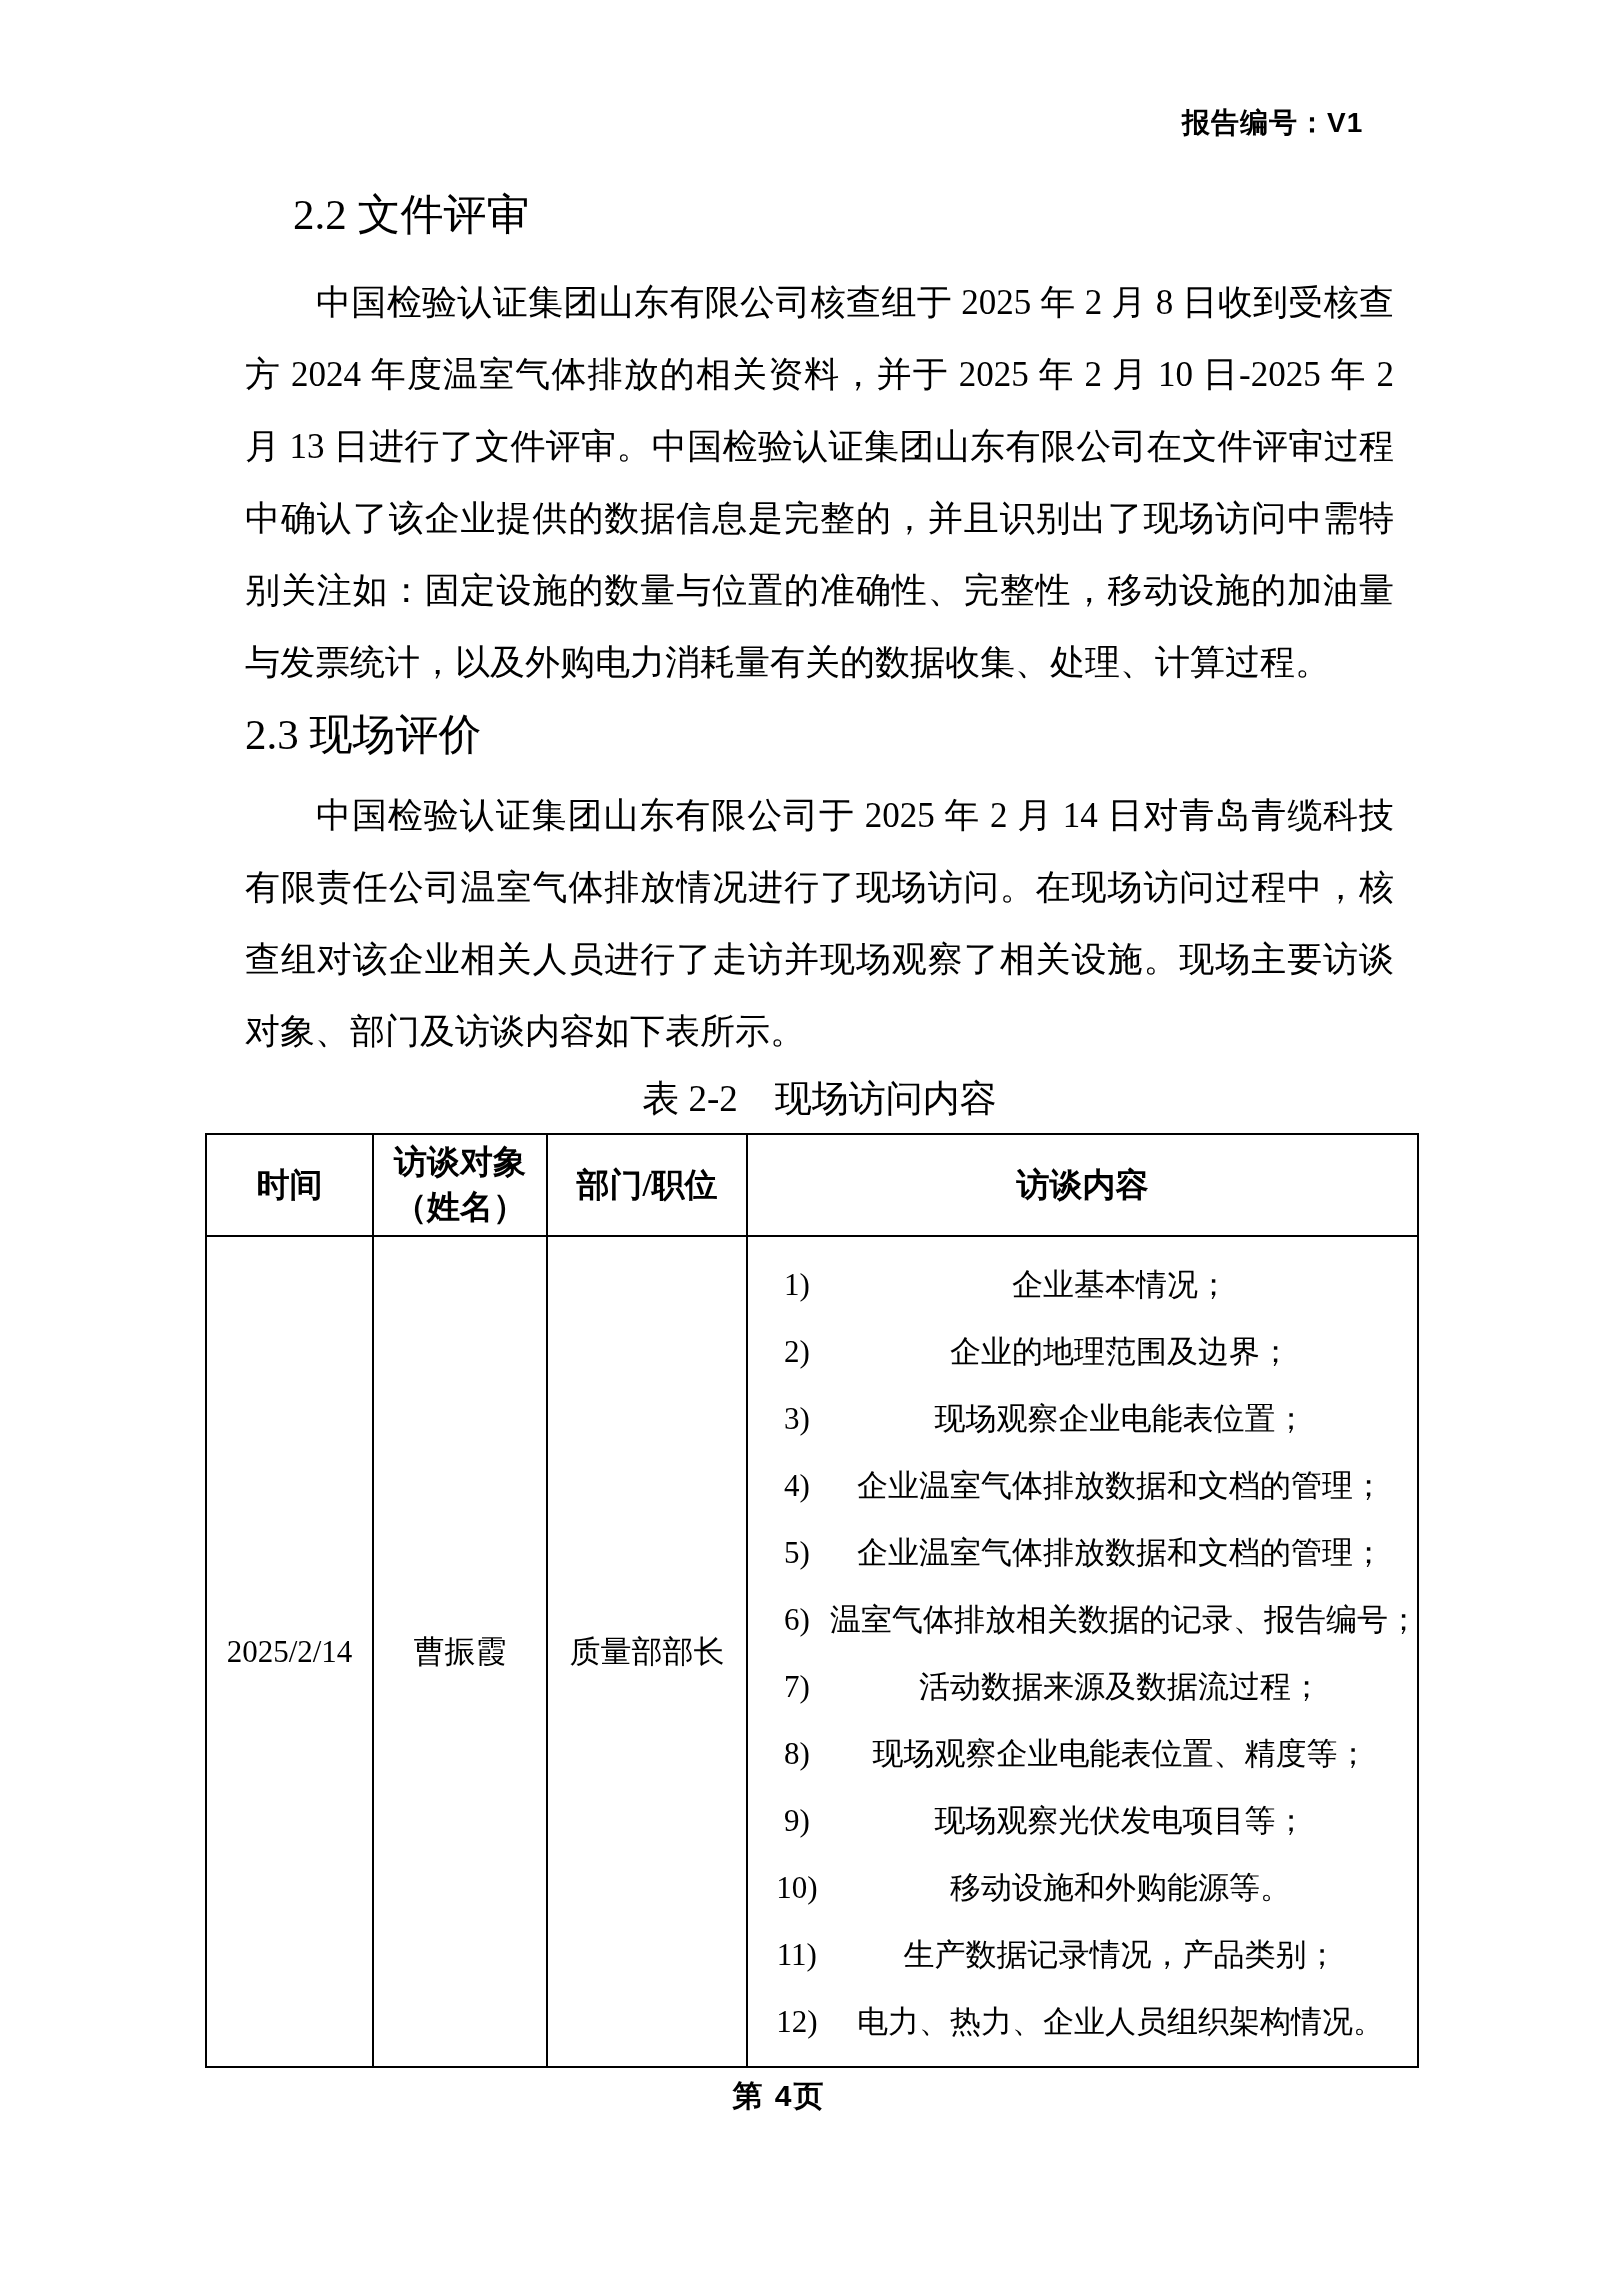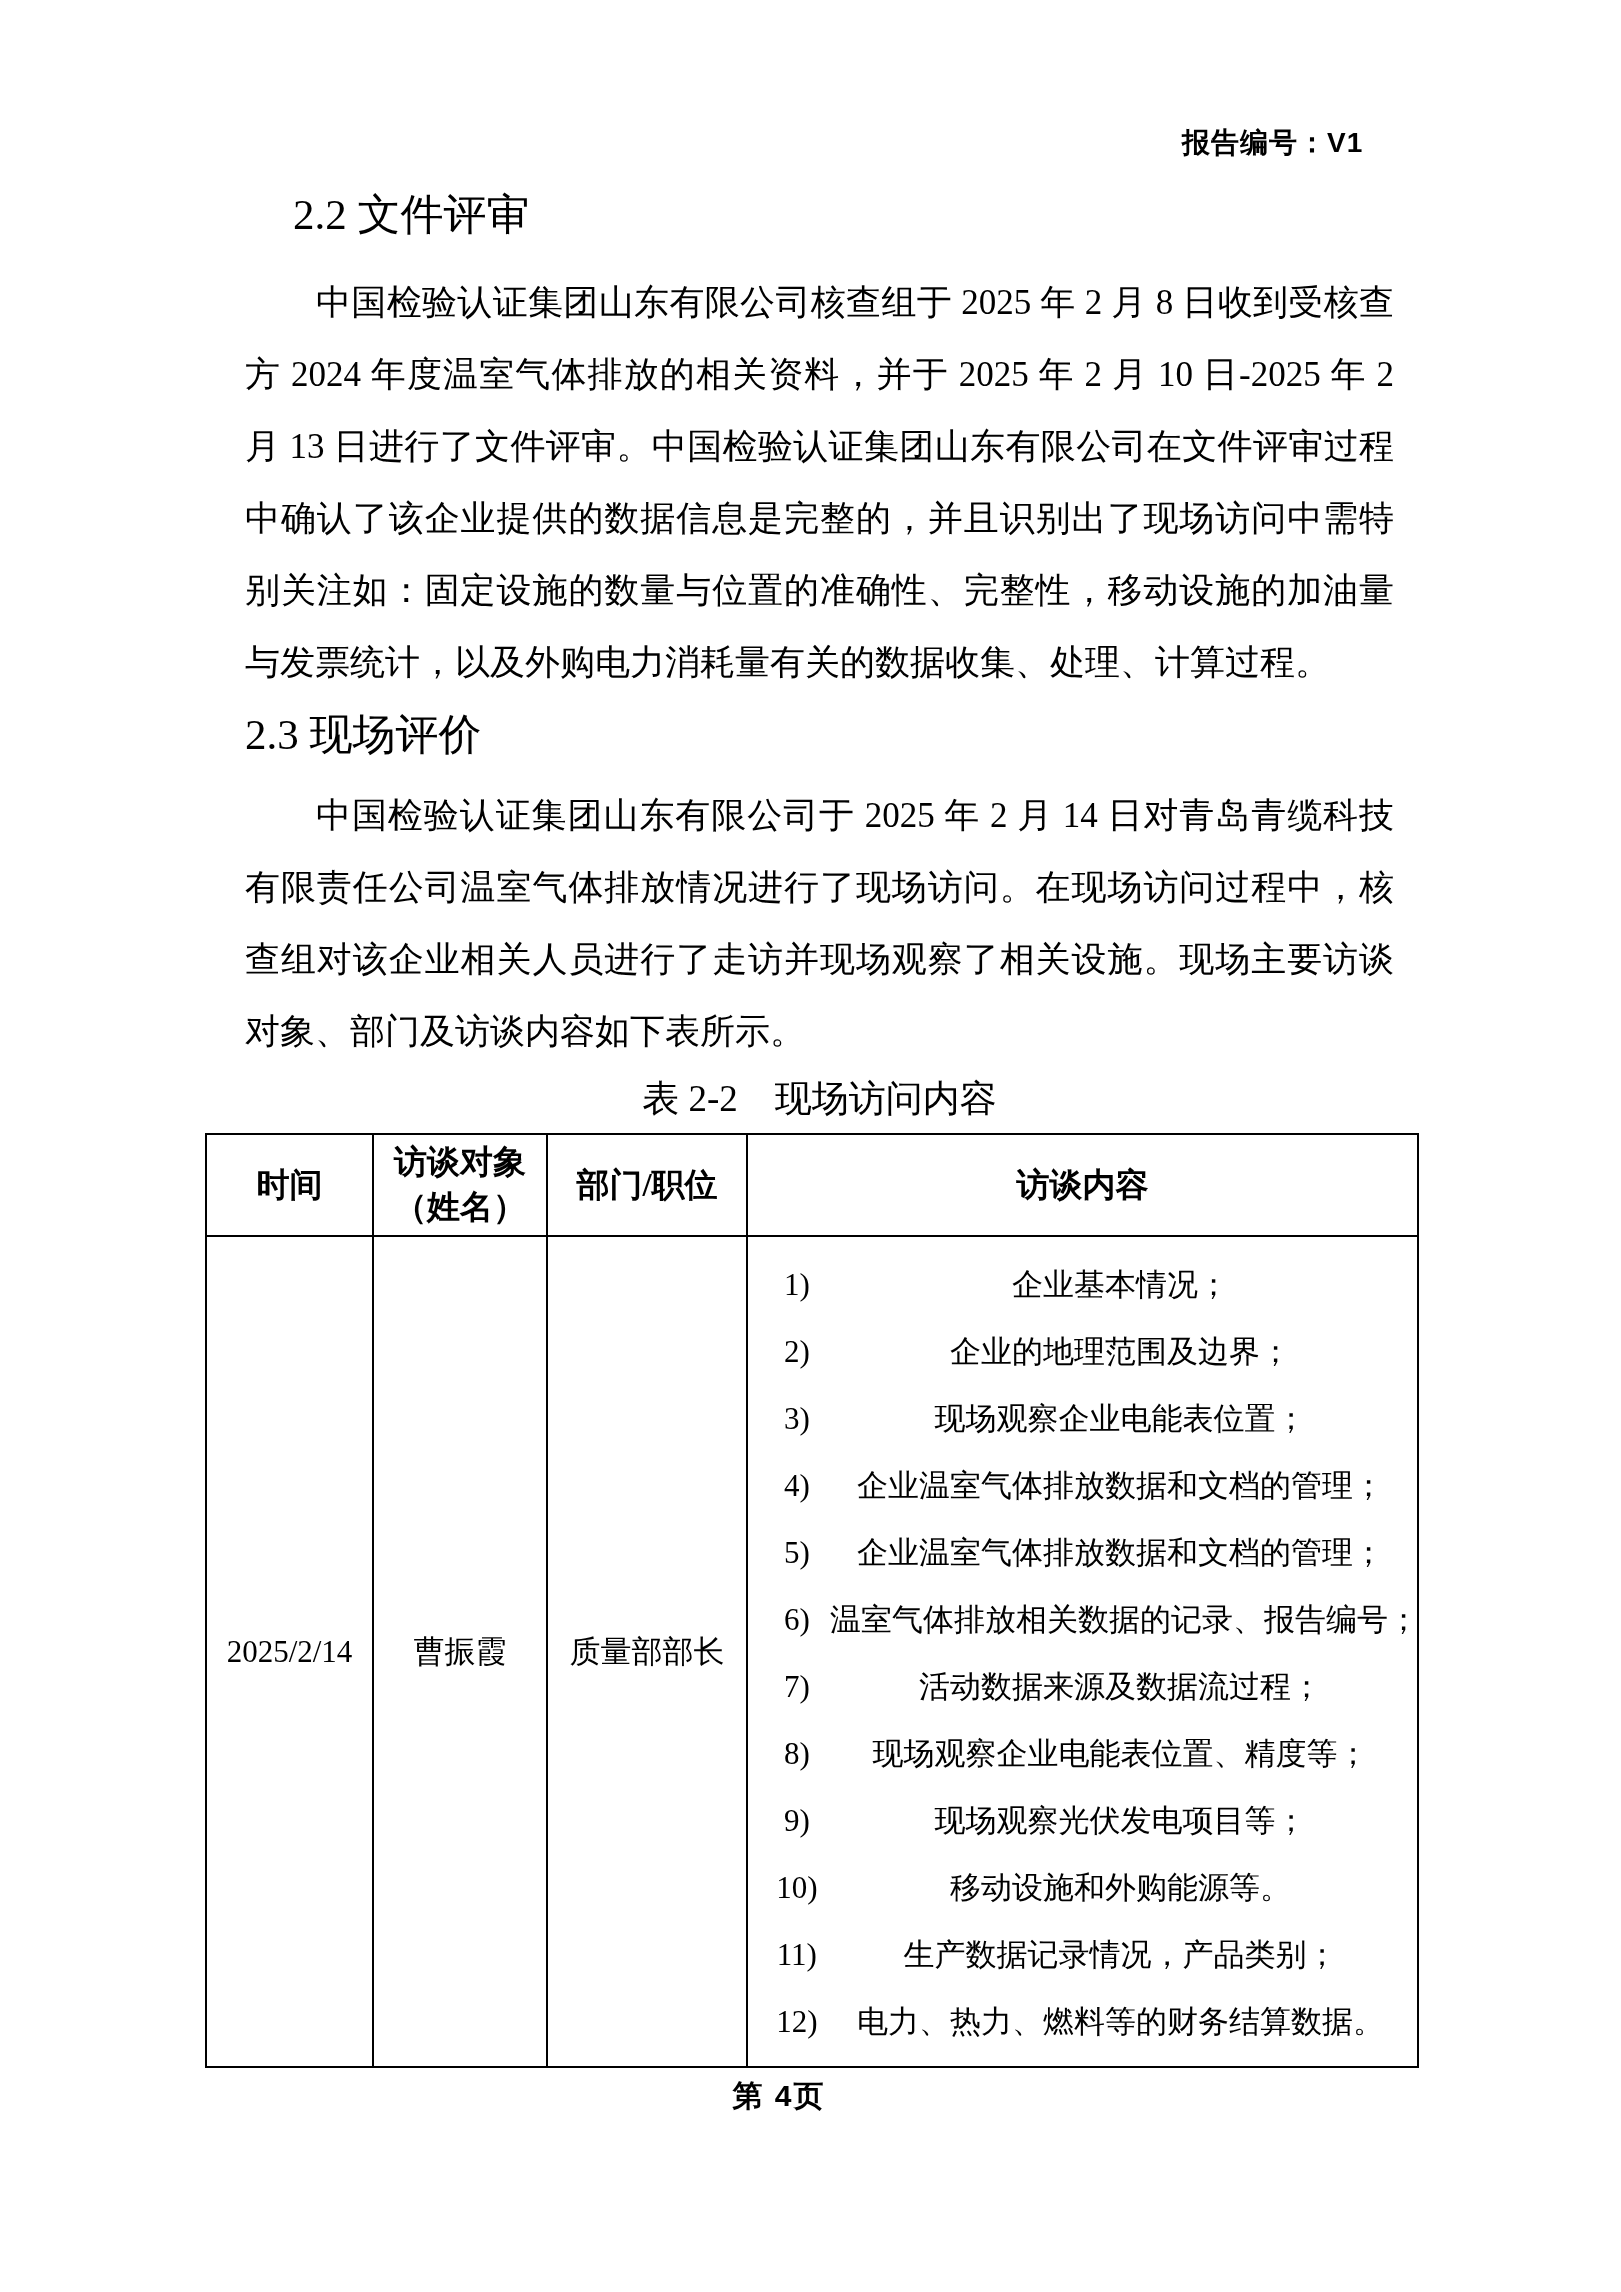--- a/index.html
+++ b/index.html
@@ -5,21 +5,21 @@
   * { margin:0; padding:0; box-sizing:border-box; }
   html,body { background:#ffffff; }
   body {
     position:relative;
     width:1621px; height:2293px;
     font-family:"Liberation Serif","DejaVu Serif",serif;
     color:#000;
     overflow:hidden;
   }
   .report-no {
-    position:absolute; top:124px; left:1182px;
+    position:absolute; top:104px; left:1182px;
     font-family:"Liberation Sans","DejaVu Sans",sans-serif;
     font-weight:bold; font-size:28px; letter-spacing:1px;
     white-space:nowrap;
   }
   .sec-heading {
     position:absolute; left:245px;
     font-size:43px; font-weight:400; white-space:nowrap;
   }
   #h22 { top:186px;margin-left:48px; }
   #h23 { top:706px; }
@@ -139,21 +139,21 @@
         <div class="item-line">
             <span class="item-num">10)</span>
             <span class="item-text">移动设施和外购能源等。</span>
           </div>
         <div class="item-line">
             <span class="item-num">11)</span>
             <span class="item-text">生产数据记录情况，产品类别；</span>
           </div>
         <div class="item-line">
             <span class="item-num">12)</span>
-            <span class="item-text">电力、热力、燃料等的财务结算数据。</span>
+            <span class="item-text">电力、热力、企业人员组织架构情况。</span>
           </div>
       </td>
     </tr>
   </tbody>
 </table>
 
 <div class="page-footer">第 4页</div>
 
 
 </body></html>

